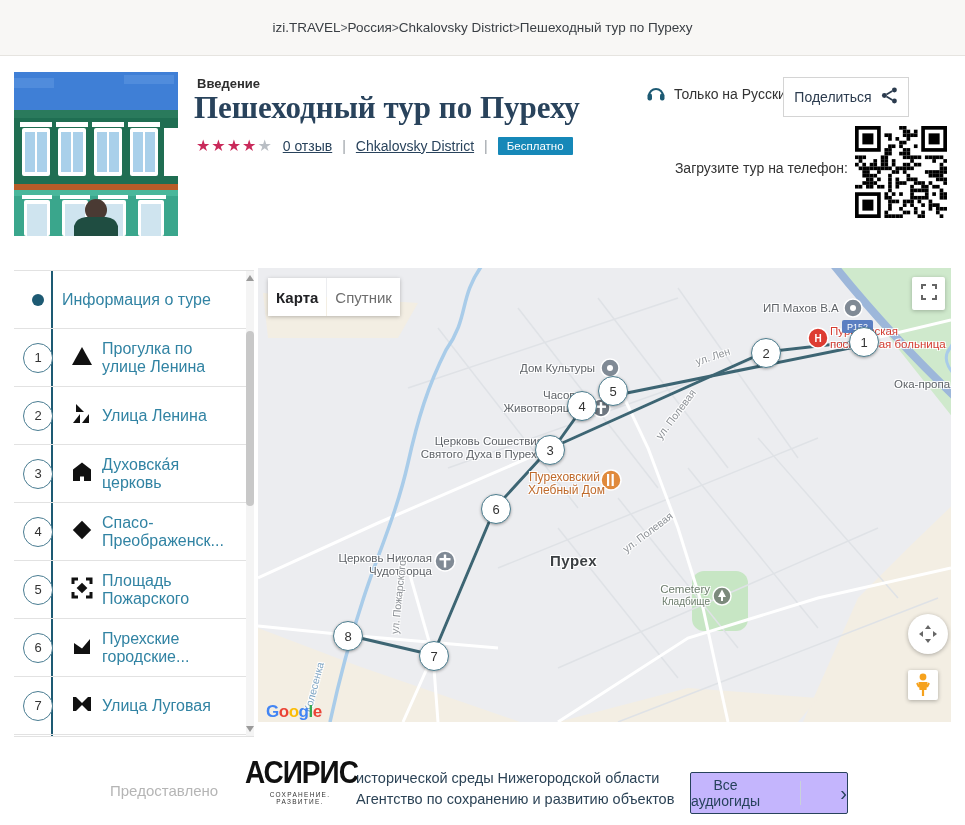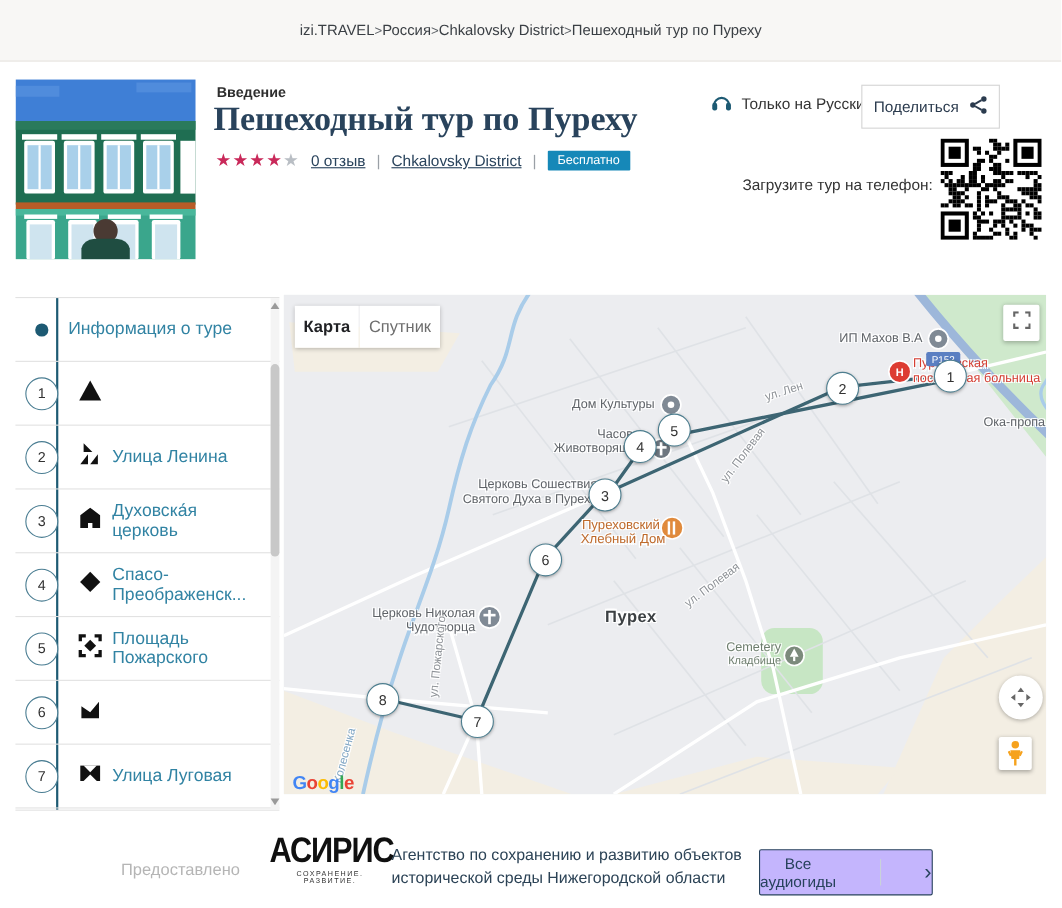--- a/index.html
+++ b/index.html
@@ -409,20 +409,21 @@
     <div class="srow">
       <div class="numcol">
           <div class="ncirc">1</div>
         </div>
       <div class="iconcol">
           <span>
         <svg width="24" height="24" viewBox="0 0 24 24">
               <polygon points="12,3 22,21 2,21" fill="#111"></polygon>
             </svg></span>
         </div>
+      <div class="slabel">Прогулка по улице Ленина</div>
     </div>
 
     <div class="srow">
       <div class="numcol">
           <div class="ncirc">2</div>
         </div>
       <div class="iconcol">
           <span>
         <svg width="24" height="24" viewBox="0 0 24 24" fill="#111">
           <polygon points="6,2 14,10 6,10"></polygon>
@@ -476,20 +477,21 @@
     <div class="srow">
       <div class="numcol">
           <div class="ncirc">6</div>
         </div>
       <div class="iconcol">
           <span>
         <svg width="24" height="24" viewBox="0 0 24 24">
               <path d="M4,9 L12,14.5 L20,5 L20,20 L4,20 Z" fill="#111"></path>
             </svg></span>
         </div>
+      <div class="slabel">Пурехские городские...</div>
     </div>
 
     <div class="srow">
       <div class="numcol">
           <div class="ncirc">7</div>
         </div>
       <div class="iconcol">
           <span>
         <svg width="24" height="24" viewBox="0 0 24 24">
           <rect x="3" y="5" width="18" height="14" fill="#111"></rect>
@@ -657,22 +659,22 @@
       <span style="color:#4285F4">G</span><span style="color:#EA4335">o</span><span style="color:#FBBC05">o</span><span style="color:#4285F4">g</span><span style="color:#34A853">l</span><span style="color:#EA4335">e</span>
     </div>
   </div>
 
   <div class="f-provided">Предоставлено</div>
   <div class="f-logo">
     <div class="lg1">АСИРИС</div>
     <div class="lg2">СОХРАНЕНИЕ. РАЗВИТИЕ.</div>
   </div>
   <div class="f-agency">
+    <div>исторической среды Нижегородской области</div>
     <div>Агентство по сохранению и развитию объектов</div>
-    <div>исторической среды Нижегородской области</div>
   </div>
   <div class="f-btn">
     <span class="lbl">Все аудиогиды</span>
     <span class="div"></span>
     <span class="chev">›</span>
   </div>
 
 </div>
 
 </body></html>

